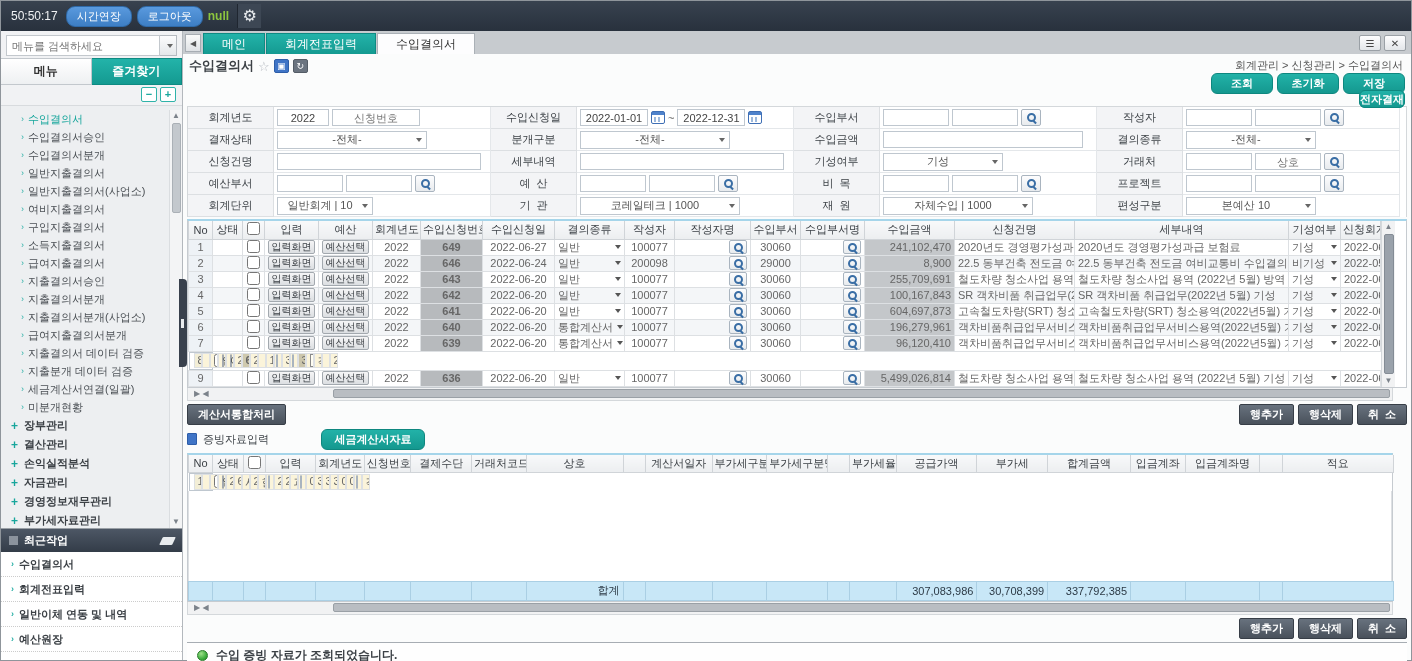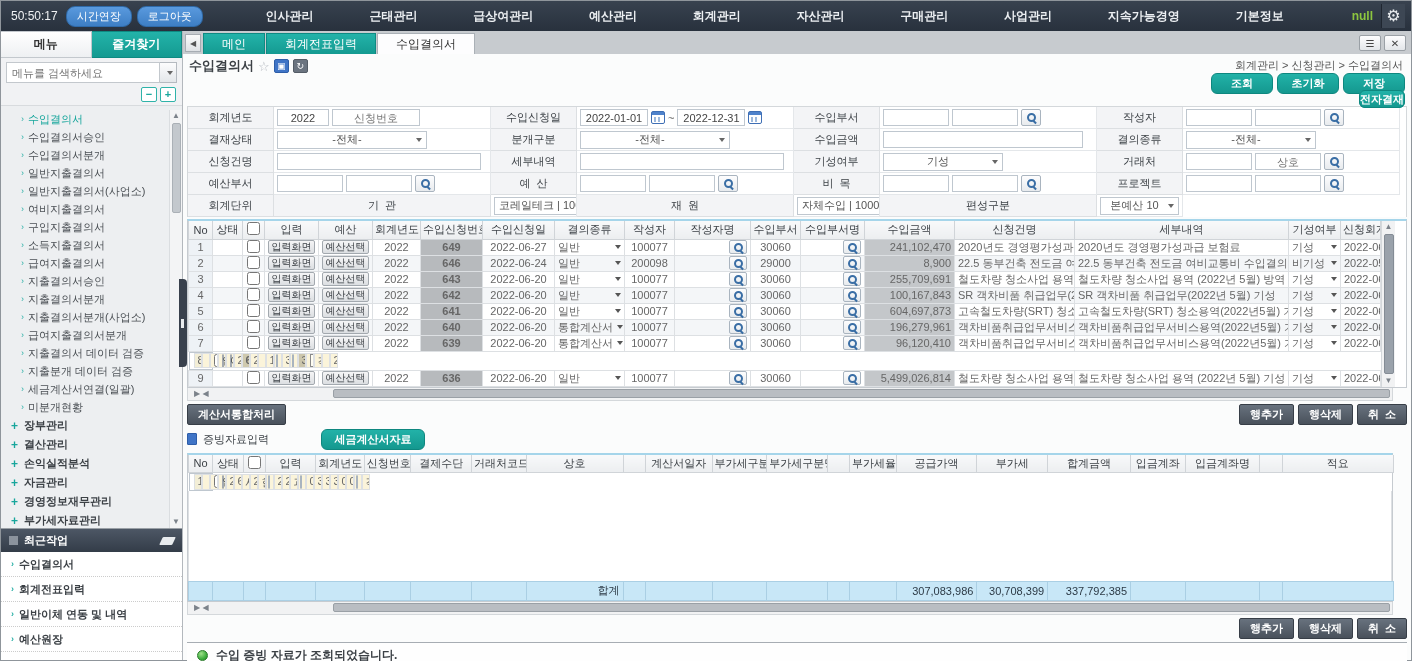--- a/index.html
+++ b/index.html
@@ -151,50 +151,38 @@
 </style>
 </head>
 <body>
 
 <div id="app">
 
   <div id="topbar">
     <span class="time">50:50:17</span>
     <span class="pill">시간연장</span>
     <span class="pill">로그아웃</span>
-    <div id="topmenus">
-        <span class="tmenu">인사관리</span>
-        <span class="tmenu">근태관리</span>
-        <span class="tmenu">급상여관리</span>
-        <span class="tmenu">예산관리</span>
-        <span class="tmenu">회계관리</span>
-        <span class="tmenu">자산관리</span>
-        <span class="tmenu">구매관리</span>
-        <span class="tmenu">사업관리</span>
-        <span class="tmenu">지속가능경영</span>
-        <span class="tmenu">기본정보</span>
-      </div>
     <span class="user">null</span>
     <span class="gearbox">
         <span class="gear">⚙</span>
       </span>
   </div>
 
   <div id="shell">
 
     <div id="sidebar">
-      <div id="sbtabs">
-        <div class="sbtab menu">메뉴</div>
-        <div class="sbtab fav">즐겨찾기</div>
-      </div>
       <div id="sbsearch">
         <input placeholder="메뉴를 검색하세요" style="">
         <span class="drop">
             <i class="arr"></i>
           </span>
+      </div>
+      <div id="sbtabs">
+        <div class="sbtab menu">메뉴</div>
+        <div class="sbtab fav">즐겨찾기</div>
       </div>
       <div id="pmrow">
         <span class="pmbtn">−</span>
         <span class="pmbtn">+</span>
       </div>
       <div id="tree">
         <div id="treeitems">
             <div class="titem active"><span class="gt">›</span>수입결의서</div>
             <div class="titem"><span class="gt">›</span>수입결의서승인</div>
             <div class="titem"><span class="gt">›</span>수입결의서분개</div>
@@ -385,20 +373,26 @@
           <div class="flabel">프로젝트</div>
           <div class="ffield">
             <input class="in-m" style="">
             <input class="in-m" style="">
             <span class="magbtn">
                 <span class="mag"></span>
               </span>
           </div>
 
           <div class="flabel">회계단위</div>
+          <div class="ffield">
+              <div class="sel" style="width:96px">
+                <span>일반회계 | 10</span>
+                <i class="arr"></i>
+              </div>
+            </div>
           <div class="flabel">기  관</div>
           <div class="ffield">
               <div class="sel" style="width:160px">
                 <span>코레일테크 | 1000</span>
                 <i class="arr"></i>
               </div>
             </div>
           <div class="flabel">재  원</div>
           <div class="ffield">
               <div class="sel" style="width:150px">

